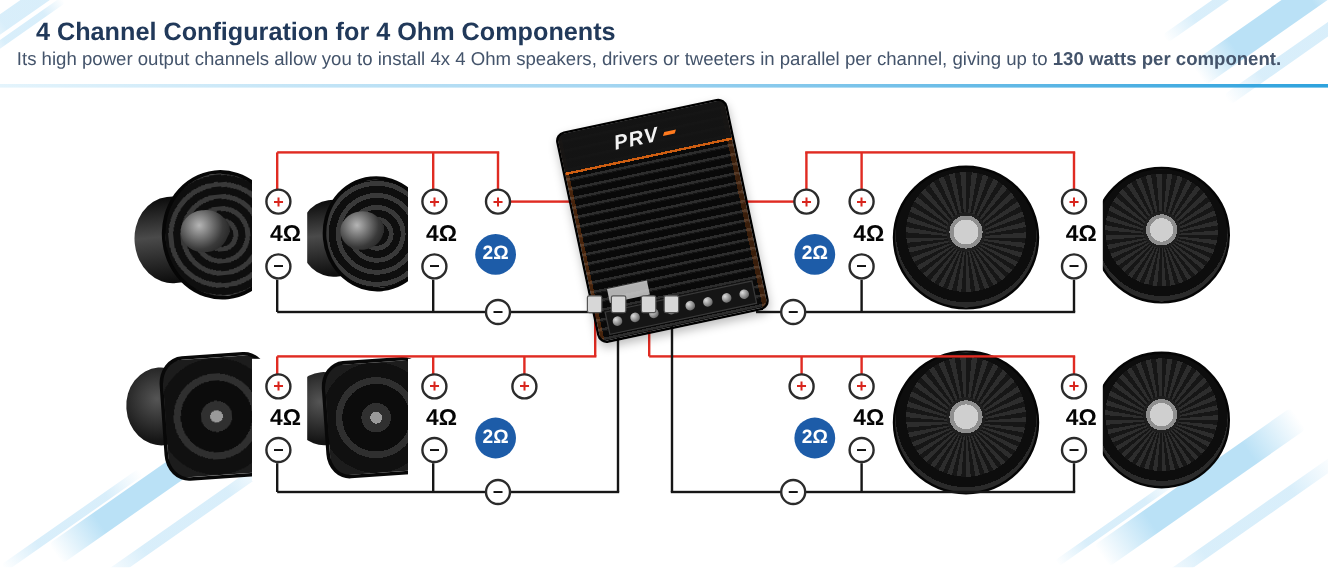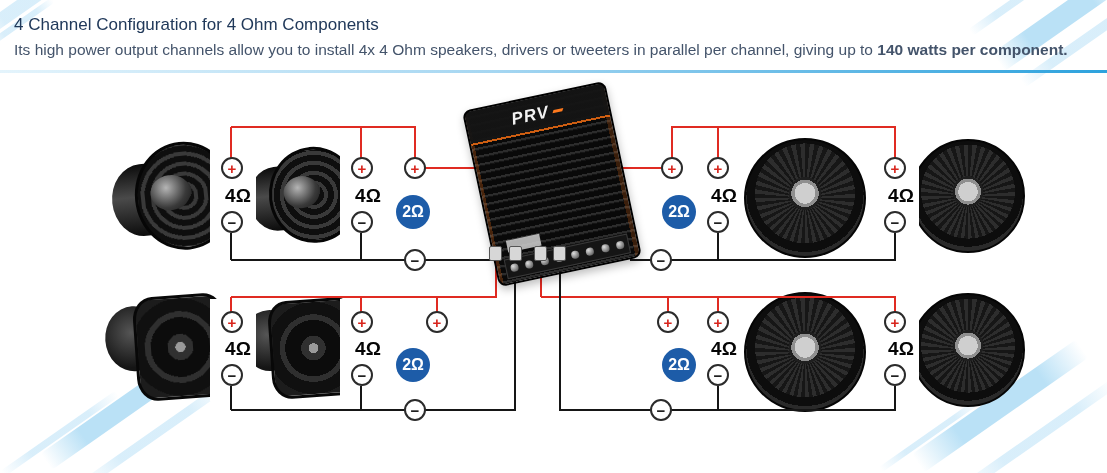--- a/index.html
+++ b/index.html
@@ -5,21 +5,21 @@
   html,body{margin:0;padding:0;background:#fff;}
   .stage{position:relative;width:1107px;height:473px;background:#ffffff;overflow:hidden;
          font-family:"Liberation Sans", sans-serif;}
 
   
   .stripe{position:absolute;z-index:0;transform:rotate(-35deg);border-radius:4px;pointer-events:none;
           background:linear-gradient(90deg, rgba(140,205,240,0), rgba(140,205,240,.6) 25%, rgba(140,205,240,.6) 75%, rgba(140,205,240,0));}
   .stripe.lt{background:linear-gradient(90deg, rgba(170,218,245,0), rgba(170,218,245,.45) 25%, rgba(170,218,245,.45) 75%, rgba(170,218,245,0));}
 
   
-  .title{position:absolute;left:14px;top:15px;z-index:6;font-size:17px;font-weight:normal;color:#21395a;}
+  .title{position:absolute;left:30px;top:15px;z-index:6;font-size:21px;font-weight:bold;color:#21395a;}
   .subtitle{position:absolute;left:14px;top:41px;z-index:6;font-size:15.5px;color:#44546b;white-space:nowrap;}
   .subtitle b{color:#44546b;}
   .header-line{position:absolute;left:0;top:70px;width:1107px;height:3px;z-index:6;
        background:linear-gradient(90deg, rgba(120,200,240,.2), rgba(90,180,230,.55) 45%, #2da2dd 100%);}
 
   
   .spk{position:absolute;z-index:1;}
   .bullet{transform:rotate(-6deg);}
   .b-body{position:absolute;left:2%;top:18%;width:55%;height:64%;border-radius:45%/50%;
           background:linear-gradient(180deg,#0b0b0b,#4a4a4a 45%,#0b0b0b);}
@@ -86,21 +86,21 @@
   <i class="stripe lt" style="left:1010px;top:38px;width:140px;height:10px;"></i>
   <i class="stripe lt" style="left:960px;top:-6px;width:120px;height:8px;"></i>
   <i class="stripe" style="left:30px;top:400px;width:180px;height:20px;"></i>
   <i class="stripe lt" style="left:70px;top:430px;width:170px;height:9px;"></i>
   <i class="stripe lt" style="left:-10px;top:430px;width:140px;height:7px;"></i>
   <i class="stripe" style="left:900px;top:395px;width:200px;height:22px;"></i>
   <i class="stripe lt" style="left:950px;top:430px;width:180px;height:10px;"></i>
   <i class="stripe lt" style="left:870px;top:432px;width:120px;height:6px;"></i>
 
   <div class="title">4 Channel Configuration for 4 Ohm Components</div>
-  <div class="subtitle"><span>Its high power output channels allow you to install 4x 4 Ohm speakers, drivers or tweeters in parallel per channel, giving up to </span><b>140 watts per component.</b></div>
+  <div class="subtitle"><span>Its high power output channels allow you to install 4x 4 Ohm speakers, drivers or tweeters in parallel per channel, giving up to </span><b>130 watts per component.</b></div>
   <div class="header-line"></div>
 
   <div class="spk bullet" style="left:110px;top:141px;width:124px;height:112px;">
       <i class="b-body"></i>
       <i class="b-face"></i>
       <i class="b-cap"></i>
     </div>
   <div class="spk bullet" style="left:247px;top:146px;width:112px;height:100px;">
       <i class="b-body"></i>
       <i class="b-face"></i>

